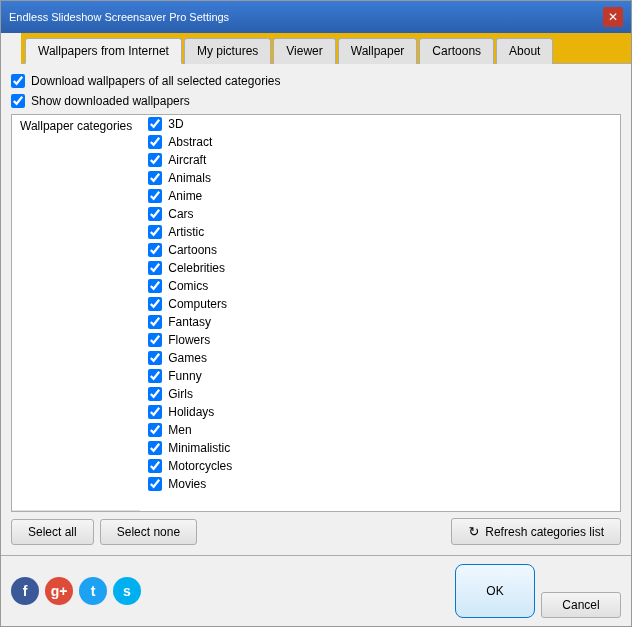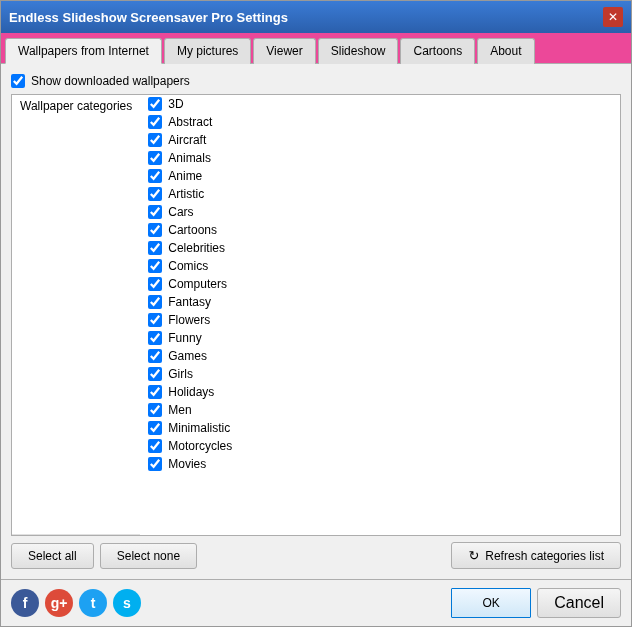--- a/index.html
+++ b/index.html
@@ -19,44 +19,45 @@
       background: linear-gradient(to bottom, #3a7bd5, #2a5fac);
       color: white;
       padding: 6px 8px;
       display: flex;
       align-items: center;
       justify-content: space-between;
       height: 32px;
     }
 
     .title-bar-text {
-      font-size: 13px;
-      font-weight: bold;
+      font-size: 11px;
+      font-weight: normal;
     }
 
     .title-bar-close {
       width: 20px;
       height: 20px;
       background: #c0392b;
       border: none;
       color: white;
       cursor: pointer;
       font-size: 12px;
       display: flex;
       align-items: center;
       justify-content: center;
       border-radius: 2px;
     }
 
     .tab-bar {
       display: flex;
-      background: #ec4899;
+      background: #eab308;
       border-bottom: 1px solid #adadad;
       padding-top: 4px;
       padding-left: 4px;
+      margin-left: 20px;
     }
 
     .tab {
       padding: 5px 12px;
       border: 1px solid #adadad;
       border-bottom: none;
       background: #e1e1e1;
       cursor: pointer;
       font-size: 12px;
       margin-right: 2px;
@@ -191,31 +192,32 @@
       gap: 6px;
     }
 
     .btn-ok {
       min-width: 80px;
       padding: 5px 20px;
       border: 1px solid #0078d7;
       background: linear-gradient(to bottom, #f0f8ff, #d0e8f8);
       cursor: pointer;
       font-size: 12px;
-      border-radius: 1px;
+      border-radius: 8px;
     }
 
     .btn-cancel {
       min-width: 80px;
       padding: 5px 16px;
       border: 1px solid #adadad;
       background: linear-gradient(to bottom, #f5f5f5, #e0e0e0);
       cursor: pointer;
-      font-size: 16px;
+      font-size: 12px;
       border-radius: 3px;
+      margin-top: 28px;
     }
 
     .refresh-icon {
       font-size: 13px;
     }
   </style>
 </head>
 <body>
 
 <div class="window">
@@ -229,33 +231,37 @@
     <div class="tab active">
       <span>Wallpapers from Internet</span>
     </div>
     <div class="tab">
       <span>My pictures</span>
     </div>
     <div class="tab">
       <span>Viewer</span>
     </div>
     <div class="tab">
-      <span>Slideshow</span>
+      <span>Wallpaper</span>
     </div>
     <div class="tab">
       <span>Cartoons</span>
     </div>
     <div class="tab">
       <span>About</span>
     </div>
   </div>
 
   <div class="content">
     <div class="checkbox-row">
       <input type="checkbox" checked="" style="">
+      <label>Download wallpapers of all selected categories</label>
+    </div>
+    <div class="checkbox-row">
+      <input type="checkbox" checked="" style="">
       <label>Show downloaded wallpapers</label>
     </div>
 
     <div class="list-container">
       <div class="list-header">Wallpaper categories</div>
       <div class="list-body" id="category-list-body">
 
       <div class="list-item">
             <input type="checkbox" checked="" style="">
             <span>3D</span>
@@ -271,28 +277,28 @@
           <div class="list-item">
             <input type="checkbox" checked="" style="">
             <span>Animals</span>
           </div>
           <div class="list-item">
             <input type="checkbox" checked="" style="">
             <span>Anime</span>
           </div>
           <div class="list-item">
             <input type="checkbox" checked="" style="">
+            <span>Cars</span>
+          </div>
+          <div class="list-item">
+            <input type="checkbox" checked="" style="">
             <span>Artistic</span>
           </div>
           <div class="list-item">
             <input type="checkbox" checked="" style="">
-            <span>Cars</span>
-          </div>
-          <div class="list-item">
-            <input type="checkbox" checked="" style="">
             <span>Cartoons</span>
           </div>
           <div class="list-item">
             <input type="checkbox" checked="" style="">
             <span>Celebrities</span>
           </div>
           <div class="list-item">
             <input type="checkbox" checked="" style="">
             <span>Comics</span>
           </div>
@@ -303,25 +309,25 @@
           <div class="list-item">
             <input type="checkbox" checked="" style="">
             <span>Fantasy</span>
           </div>
           <div class="list-item">
             <input type="checkbox" checked="" style="">
             <span>Flowers</span>
           </div>
           <div class="list-item">
             <input type="checkbox" checked="" style="">
+            <span>Games</span>
+          </div>
+          <div class="list-item">
+            <input type="checkbox" checked="" style="">
             <span>Funny</span>
-          </div>
-          <div class="list-item">
-            <input type="checkbox" checked="" style="">
-            <span>Games</span>
           </div>
           <div class="list-item">
             <input type="checkbox" checked="" style="">
             <span>Girls</span>
           </div>
           <div class="list-item">
             <input type="checkbox" checked="" style="">
             <span>Holidays</span>
           </div>
           <div class="list-item">

